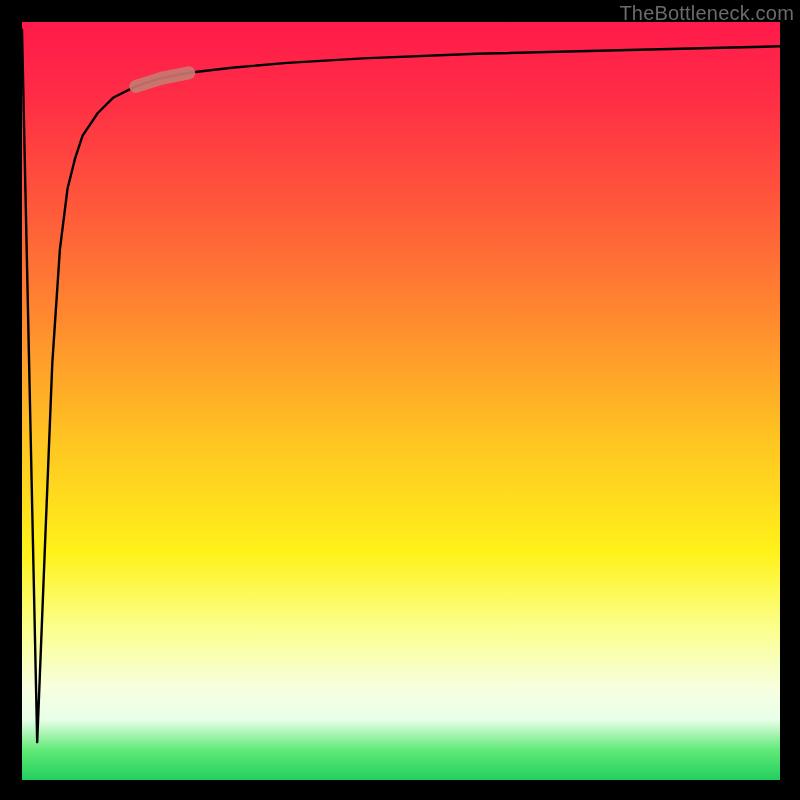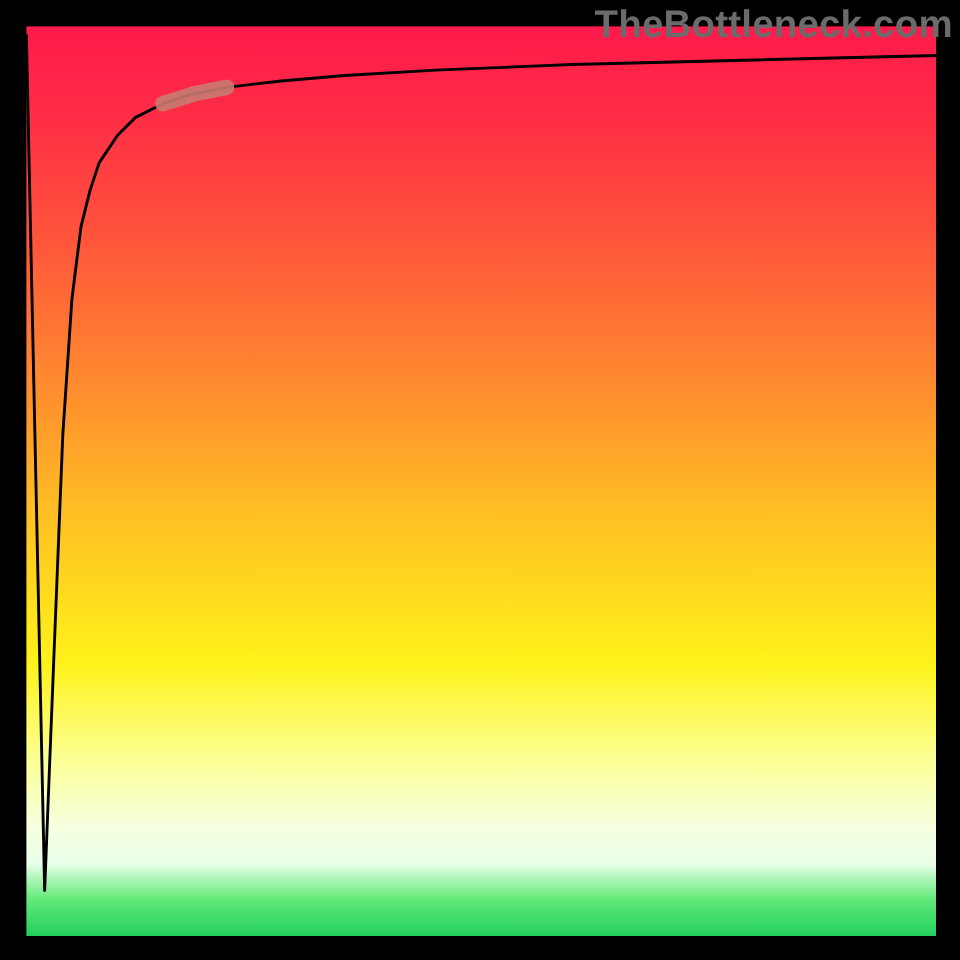--- a/index.html
+++ b/index.html
@@ -37,22 +37,22 @@
       #e9ffe9 92%,
       #62e978 96%,
       #22cf5e 100%
     );
   }
   .watermark {
     position: absolute;
     top: 2px;
     right: 6px;
     color: #6b6b6b;
-    font-size: 32px;
-    font-weight: 700;
+    font-size: 20px;
+    font-weight: 400;
     letter-spacing: 0.2px;
     user-select: none;
   }
   svg.curve {
     position: absolute;
     left: 0;
     top: 0;
     width: 758px;
     height: 758px;
     overflow: visible;

